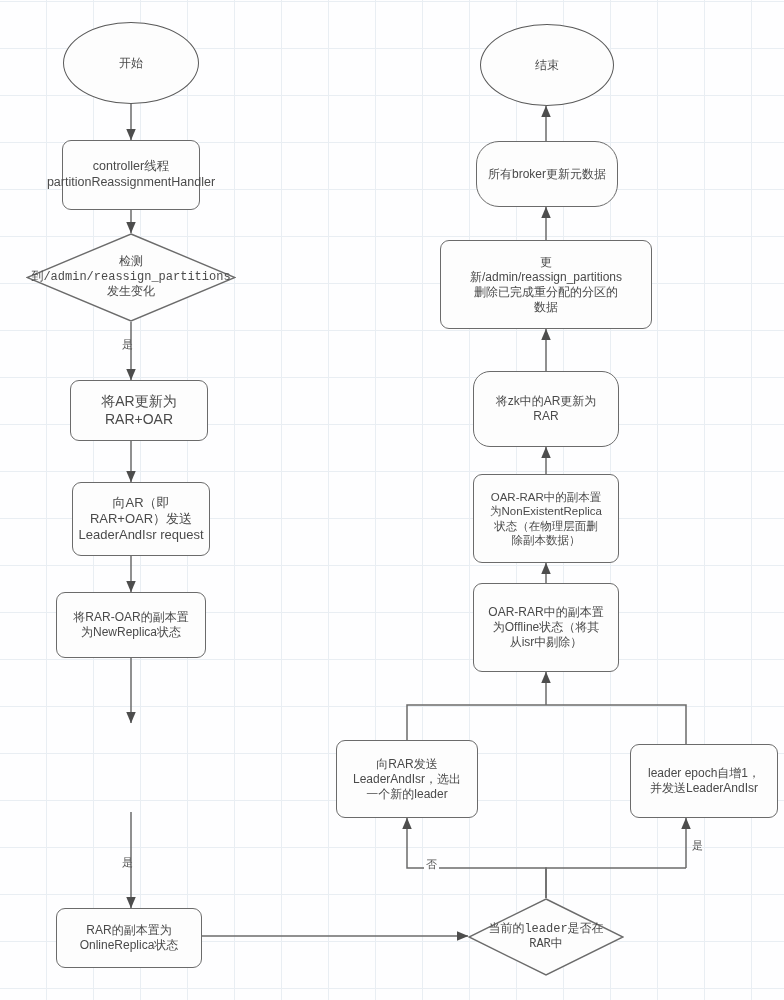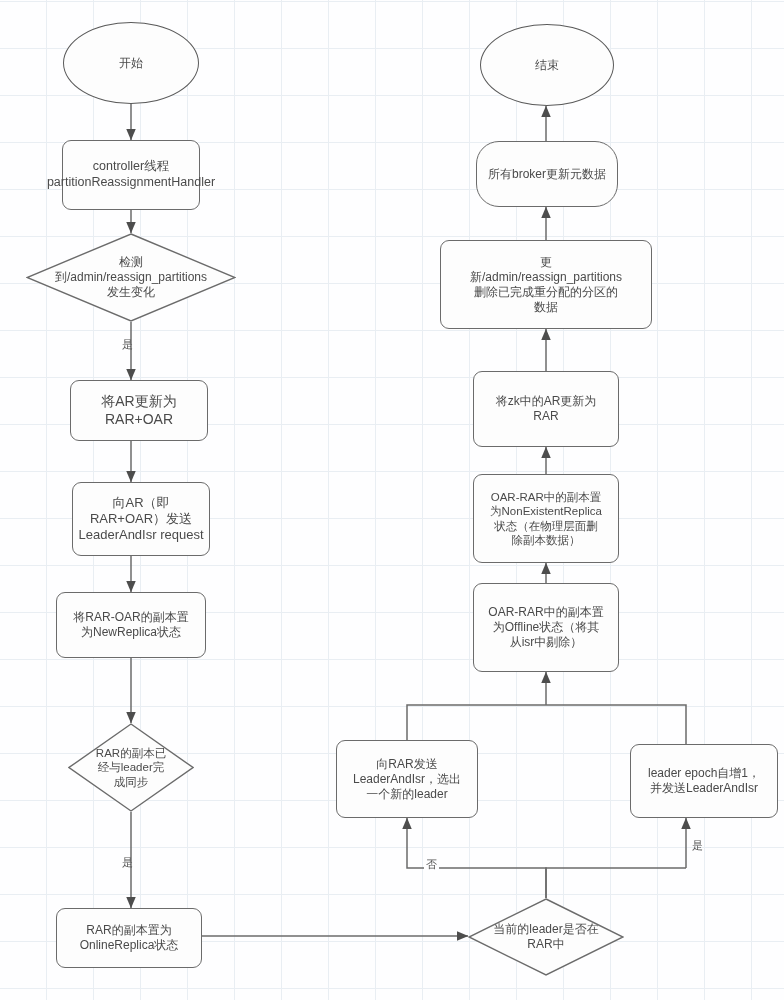--- a/index.html
+++ b/index.html
@@ -49,20 +49,21 @@
     border-radius: 9px;
   }
   .term {
     background: #fdfdfd;
     border: 1.4px solid #5a5a5a;
     border-radius: 50%;
   }
   .decision {
     background: transparent;
     border: none;
+    font-family: Liberation Mono, monospace;
   }
   .decision .dlabel {
     position: relative;
     z-index: 3;
     color: #4a4a4a;
     white-space: pre-line;
     line-height: 1.25;
     text-align: center;
   }
   .decision svg {
@@ -152,28 +153,20 @@
     <span>向AR（即
 RAR+OAR）发送
 LeaderAndIsr request</span>
   </div>
 
   <div class="node proc" style="left:56px; top:592px; width:150px; height:66px; font-size:12px;">
     <span>将RAR-OAR的副本置
 为NewReplica状态</span>
   </div>
 
-  <div class="node decision" style="left:68px; top:723px; width:126px; height:89px; font-size:11.5px;">
-    <svg width="126" height="89" viewBox="0 0 126 89">
-      <polygon points="63,1 125,44.5 63,88 1,44.5" fill="#fdfdfd" stroke="#6b6b6b" stroke-width="1.4"></polygon>
-    </svg>
-    <span class="dlabel">RAR的副本已
-经与leader完
-成同步</span>
-  </div>
 
   <div class="node proc" style="left:56px; top:908px; width:146px; height:60px; font-size:12px;">
     <span>RAR的副本置为
 OnlineReplica状态</span>
   </div>
 
   <div class="node proc" style="left:336px; top:740px; width:142px; height:78px; font-size:12px;">
     <span>向RAR发送
 LeaderAndIsr，选出
 一个新的leader</span>
@@ -198,21 +191,21 @@
 从isr中剔除）</span>
   </div>
 
   <div class="node proc" style="left:473px; top:474px; width:146px; height:89px; font-size:11.5px;">
     <span>OAR-RAR中的副本置
 为NonExistentReplica
 状态（在物理层面删
 除副本数据）</span>
   </div>
 
-  <div class="node proc" style="left:473px; top:371px; width:146px; height:76px; font-size:12px;">
+  <div class="node proc" style="left:473px; top:371px; width:146px; height:76px; font-size:12px;border-radius:17px;">
     <span>将zk中的AR更新为
 RAR</span>
   </div>
 
   <div class="node proc" style="left:440px; top:240px; width:212px; height:89px; font-size:12px;">
     <span>更
 新/admin/reassign_partitions
 删除已完成重分配的分区的
 数据</span>
   </div>

